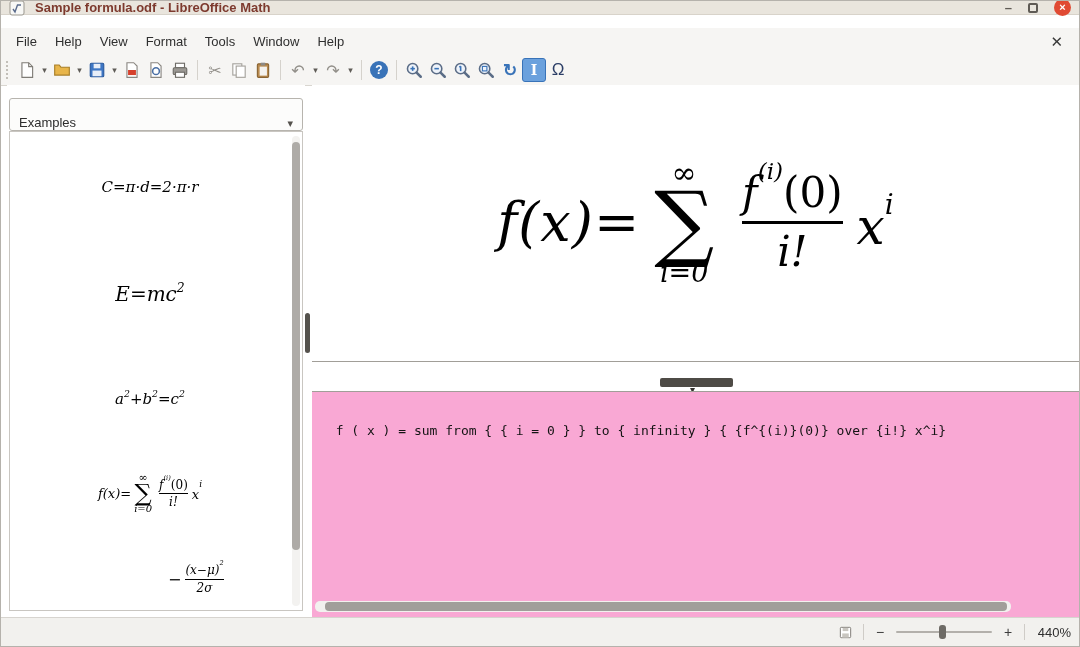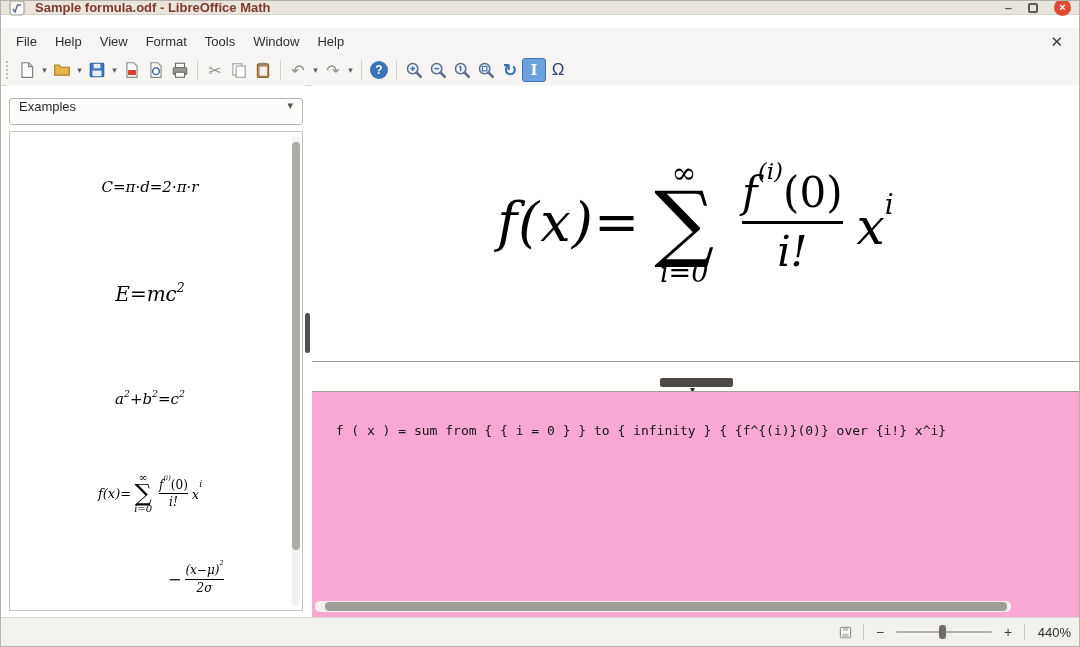--- a/index.html
+++ b/index.html
@@ -28,21 +28,21 @@
   .dd { font-size:9px; color:#5f5c57; width:11px; text-align:center; flex:0 0 auto; }
   .tsep { width:1px; height:20px; background:#d5d2cc; margin:0 5px; flex:0 0 auto; }
   .glyph-gray { color:#928f89; font-size:16px; }
   .glyph-blue { color:#3973b8; font-size:17px; font-weight:bold; }
   .help-badge { width:18px; height:18px; border-radius:50%; background:#3973b8; color:#fff; font-size:12px; font-weight:bold; display:flex; align-items:center; justify-content:center; }
   .cursor-glyph { color:#fff; font-family:"DejaVu Serif",serif; font-size:14px; font-weight:bold; }
   .omega-glyph { color:#2c3e66; font-size:17px; }
 
   
   .sidebar { position:absolute; left:6px; top:84px; width:298px; bottom:29px; background:#fff; }
-  .combo { position:absolute; top:13px; left:2px; right:2px; height:27px; background:#fcfcfb; border:1px solid #b7b4ae; border-radius:3px; display:flex; align-items:flex-start; padding:0 9px; }
+  .combo { position:absolute; top:13px; left:2px; right:2px; height:33px; background:#fcfcfb; border:1px solid #b7b4ae; border-radius:3px; display:flex; align-items:flex-end; padding:0 9px; }
   .combo-label { font-size:13px; color:#2d2d2d; }
   .combo-arrow { margin-left:auto; color:#54514c; font-size:11px; }
   .examples-panel { position:absolute; top:46px; left:2px; right:2px; bottom:6px; background:#fff; border:1px solid #c9c6c1; overflow:hidden;text-align:right; }
   .ex { position:absolute; left:0; right:12px; display:flex; justify-content:center; align-items:center; font-family:"DejaVu Serif",serif; color:#000; }
   .it { font-style:italic; }
   .sup2 { font-size:62%; position:relative; top:-0.55em; }
   .ex1 { top:46px; font-size:15px; }
   .ex2 { top:150px; font-size:20px; }
   .ex3 { top:258px; font-size:15px; }
   .ex4 { top:340px; }

